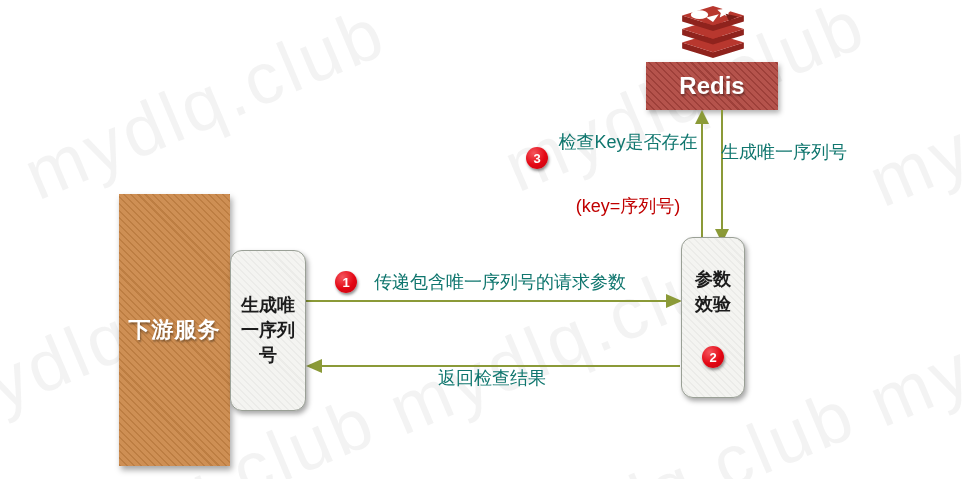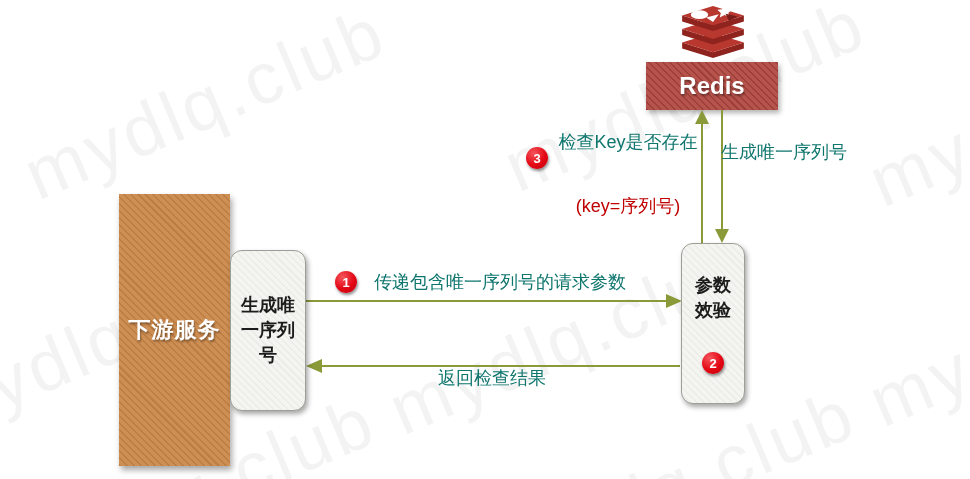--- a/index.html
+++ b/index.html
@@ -35,21 +35,21 @@
   .pbox{
     position:absolute;display:flex;flex-direction:column;align-items:center;justify-content:center;
     background-color:#f4f4f1;
     background-image:repeating-linear-gradient(45deg, rgba(0,0,0,0.035) 0 1.5px, transparent 1.5px 5px);
     border:1px solid #9aa096;border-radius:12px;
     box-shadow:2px 3px 5px rgba(0,0,0,0.35);
     font-weight:bold;color:#1c1c1c;font-size:18px;line-height:25px;text-align:center;
     z-index:3;
   }
   .pbox.generate{left:230px;top:250px;width:74px;height:159px;}
-  .pbox.validate{left:681px;top:243px;width:62px;height:159px;gap:17px;}
+  .pbox.validate{left:681px;top:237px;width:62px;height:159px;gap:17px;}
   .pbox .lbl{width:58px;}
   .pbox.validate .lbl{width:40px;}
   
   .redis-box{
     position:absolute;left:646px;top:62px;width:132px;height:48px;
     display:flex;align-items:center;justify-content:center;
     background-color:#b5534c;
     background-image:repeating-linear-gradient(45deg, rgba(130,40,35,0.45) 0 1.5px, transparent 1.5px 5px);
     color:#fff;font-weight:bold;font-size:24px;
     text-shadow:1px 2px 2px rgba(0,0,0,0.35);

